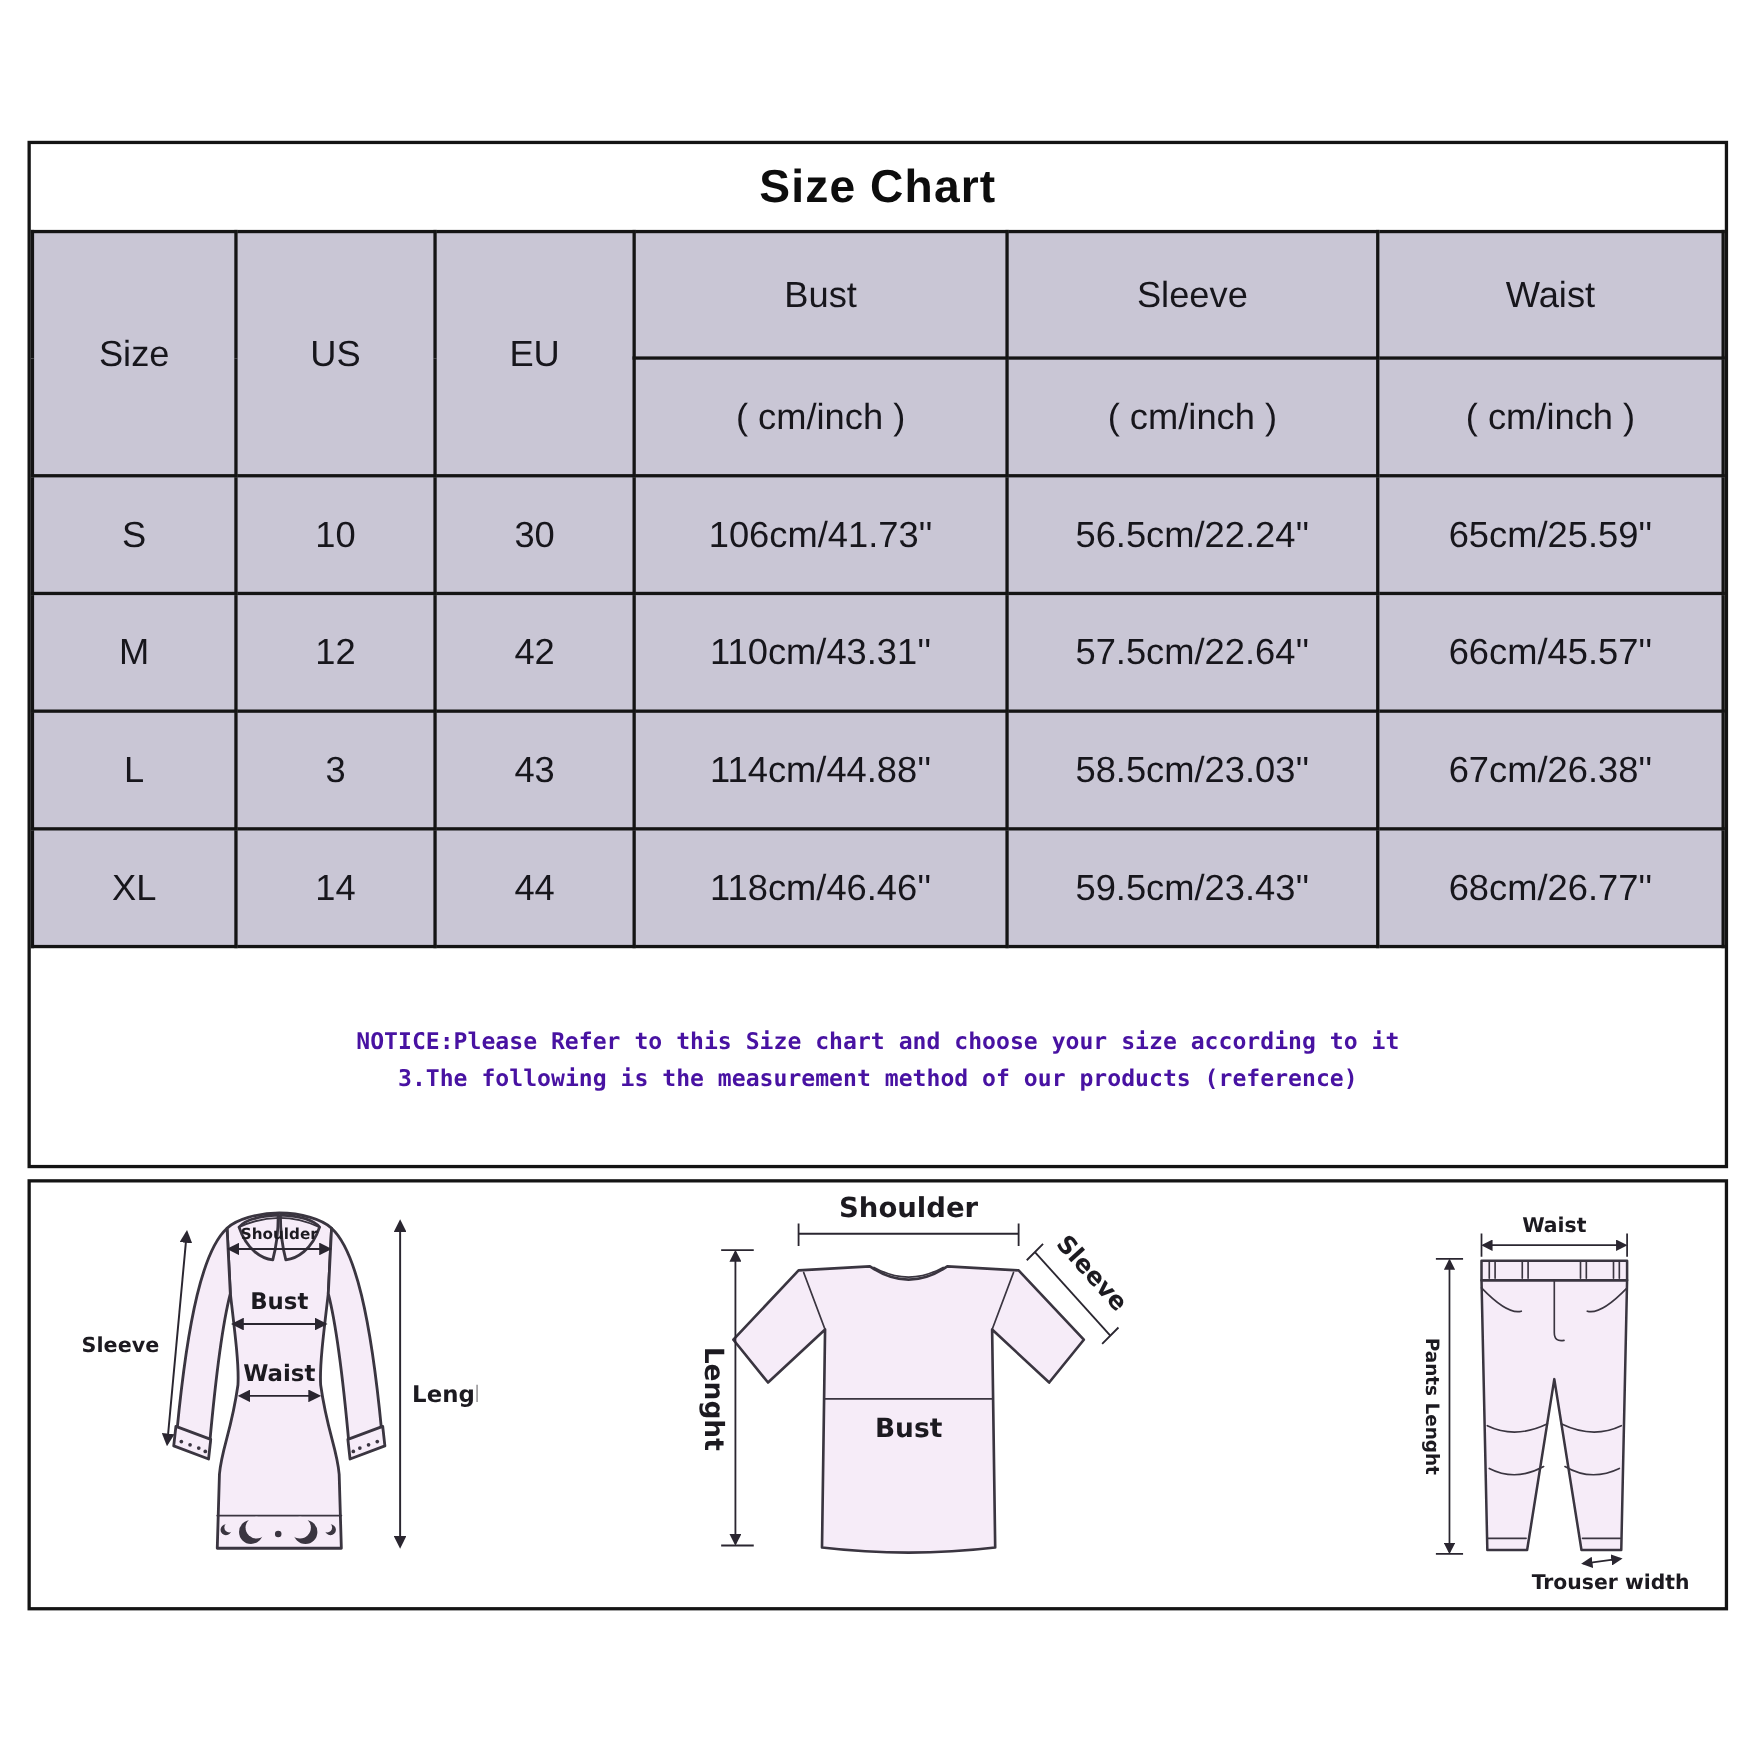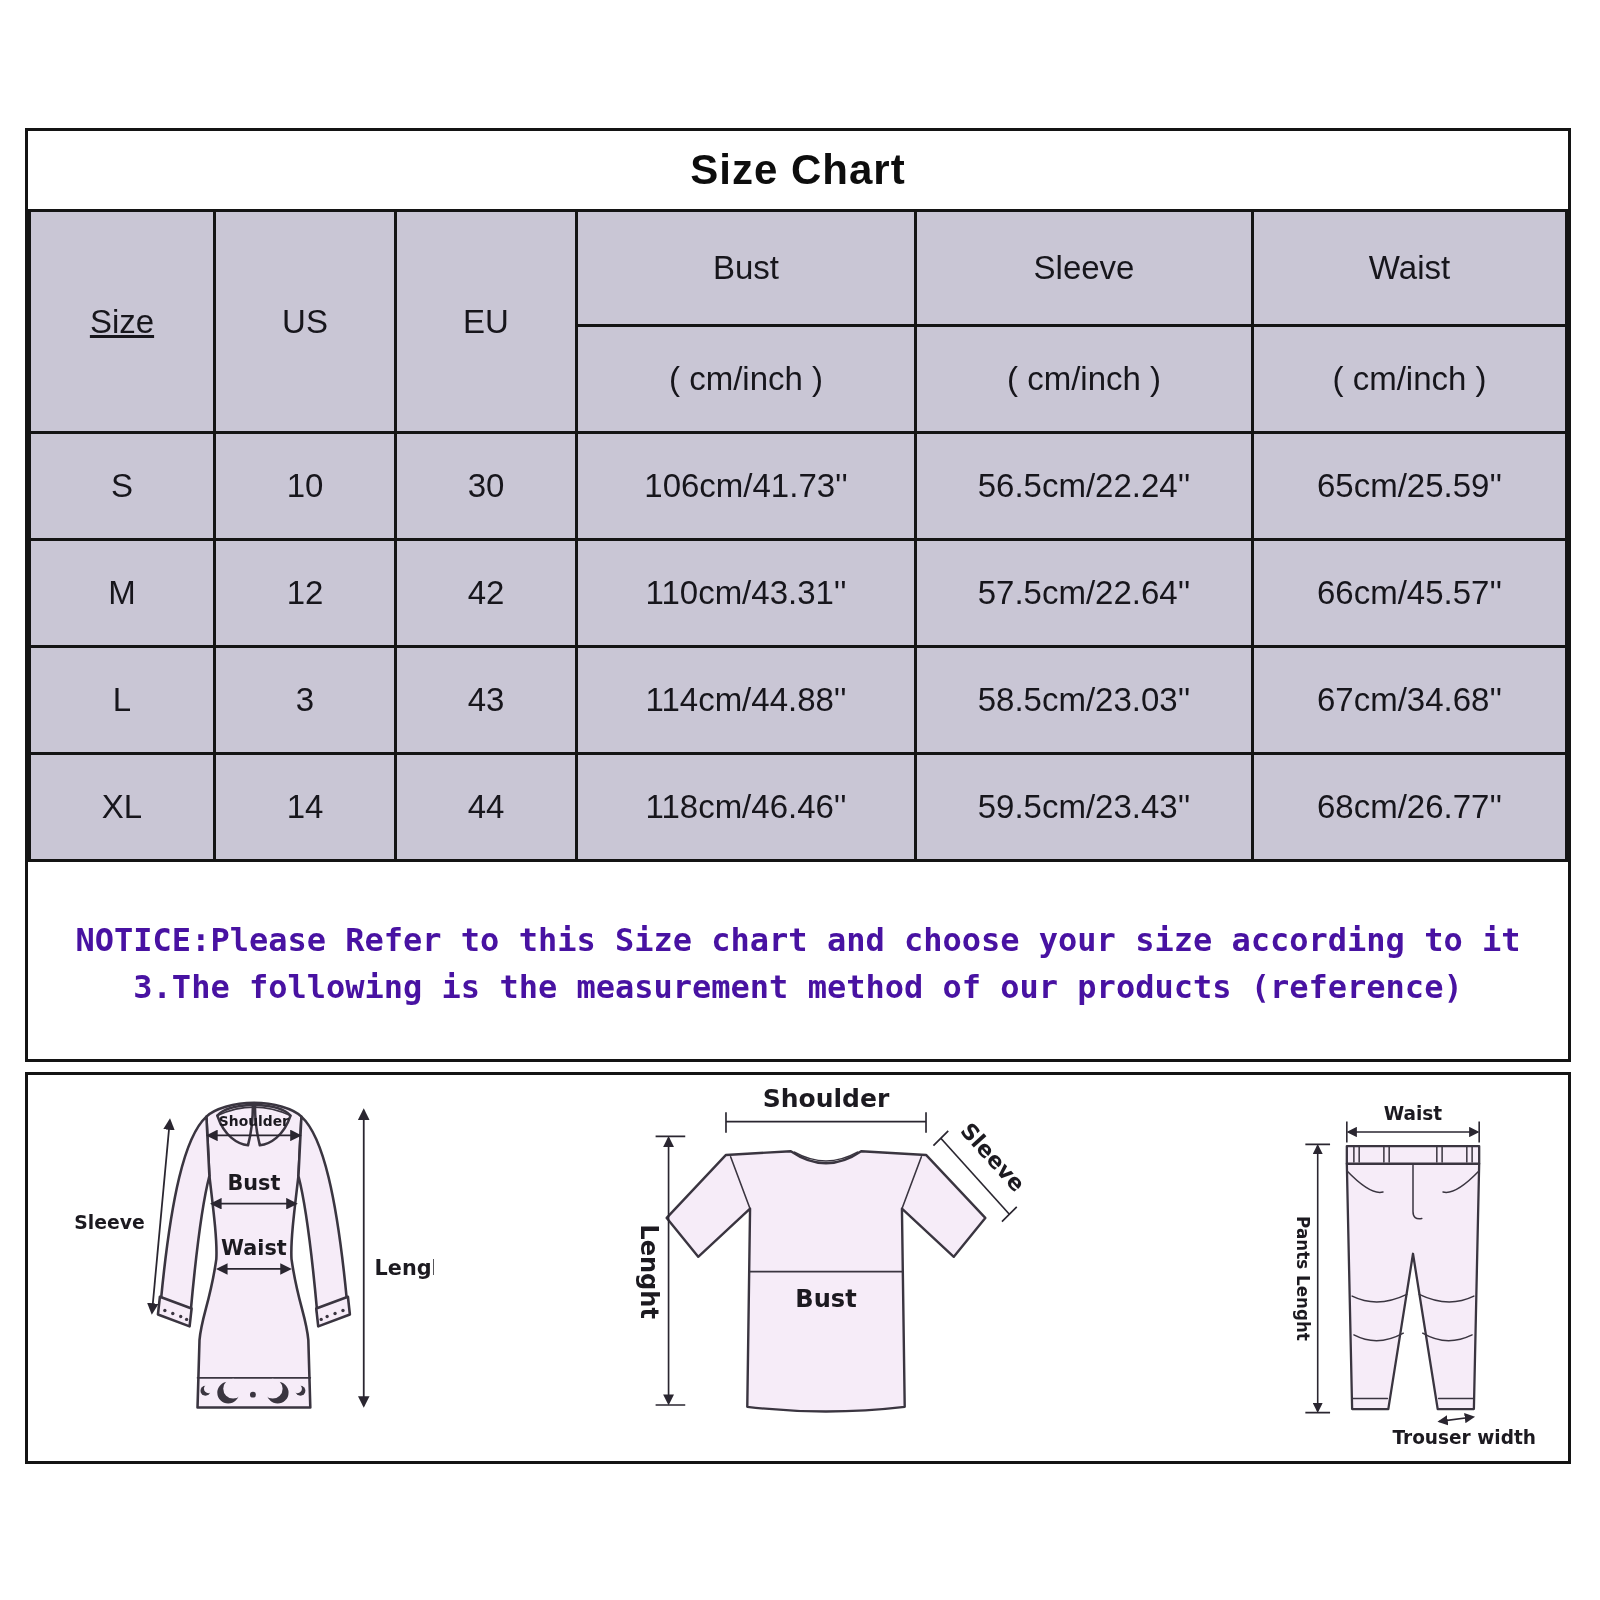--- a/index.html
+++ b/index.html
@@ -18,27 +18,27 @@
   .box1{position:absolute;left:25px;top:128px;width:1546px;height:934px;
         border:3px solid var(--border_color);box-sizing:border-box;background:#fff;}
   .title-row{height:78px;display:flex;align-items:center;justify-content:center;}
   .title-row span{font-size:42px;font-weight:bold;color:var(--title_color);letter-spacing:1px;}
   table.size-table{width:100%;border-collapse:collapse;table-layout:fixed;}
   table.size-table td{border:3px solid var(--border_color);background:var(--cell_bg);
         text-align:center;vertical-align:middle;font-size:33px;color:#17161c;}
   tr.hdr1 td{height:110px;}
   tr.hdr2 td{height:102px;}
   tr.data td{height:102px;}
-  .col-size{width:180px;text-decoration:underline;} .col-us{width:176px;} .col-eu{width:176px;}
+  .col-size{width:180px;} .col-us{width:176px;} .col-eu{width:176px;}
   .col-bust{width:334px;} .col-sleeve{width:332px;}
 
   .notice{height:216px;display:flex;flex-direction:column;justify-content:center;
         align-items:center;gap:9px;padding-bottom:14px;box-sizing:border-box;}
   .notice div{font-family:"DejaVu Sans Mono",monospace;font-weight:bold;
-        font-size:32px;color:var(--notice_color);white-space:nowrap;}
+        font-size:21px;color:var(--notice_color);white-space:nowrap;}
 
   
   .box2{position:absolute;left:25px;top:1072px;width:1546px;height:392px;
         border:3px solid var(--border_color);box-sizing:border-box;background:#fff;}
   .diagram{position:absolute;}
   .d-dress{left:30px;top:4px;}
   .d-shirt{left:585px;top:2px;}
   .d-pants{left:1235px;top:2px;}
 
   .garment{fill:var(--garment_fill);stroke:var(--outline);stroke-width:2.6;stroke-linejoin:round;}
@@ -88,21 +88,21 @@
         <td>110cm/43.31''</td>
         <td>57.5cm/22.64''</td>
         <td>66cm/45.57''</td>
       </tr>
       <tr class="data">
         <td>L</td>
         <td>3</td>
         <td>43</td>
         <td>114cm/44.88''</td>
         <td>58.5cm/23.03''</td>
-        <td>67cm/34.68''</td>
+        <td>67cm/26.38''</td>
       </tr>
       <tr class="data">
         <td>XL</td>
         <td>14</td>
         <td>44</td>
         <td>118cm/46.46''</td>
         <td>59.5cm/23.43''</td>
         <td>68cm/26.77''</td>
       </tr>
     </tbody>

